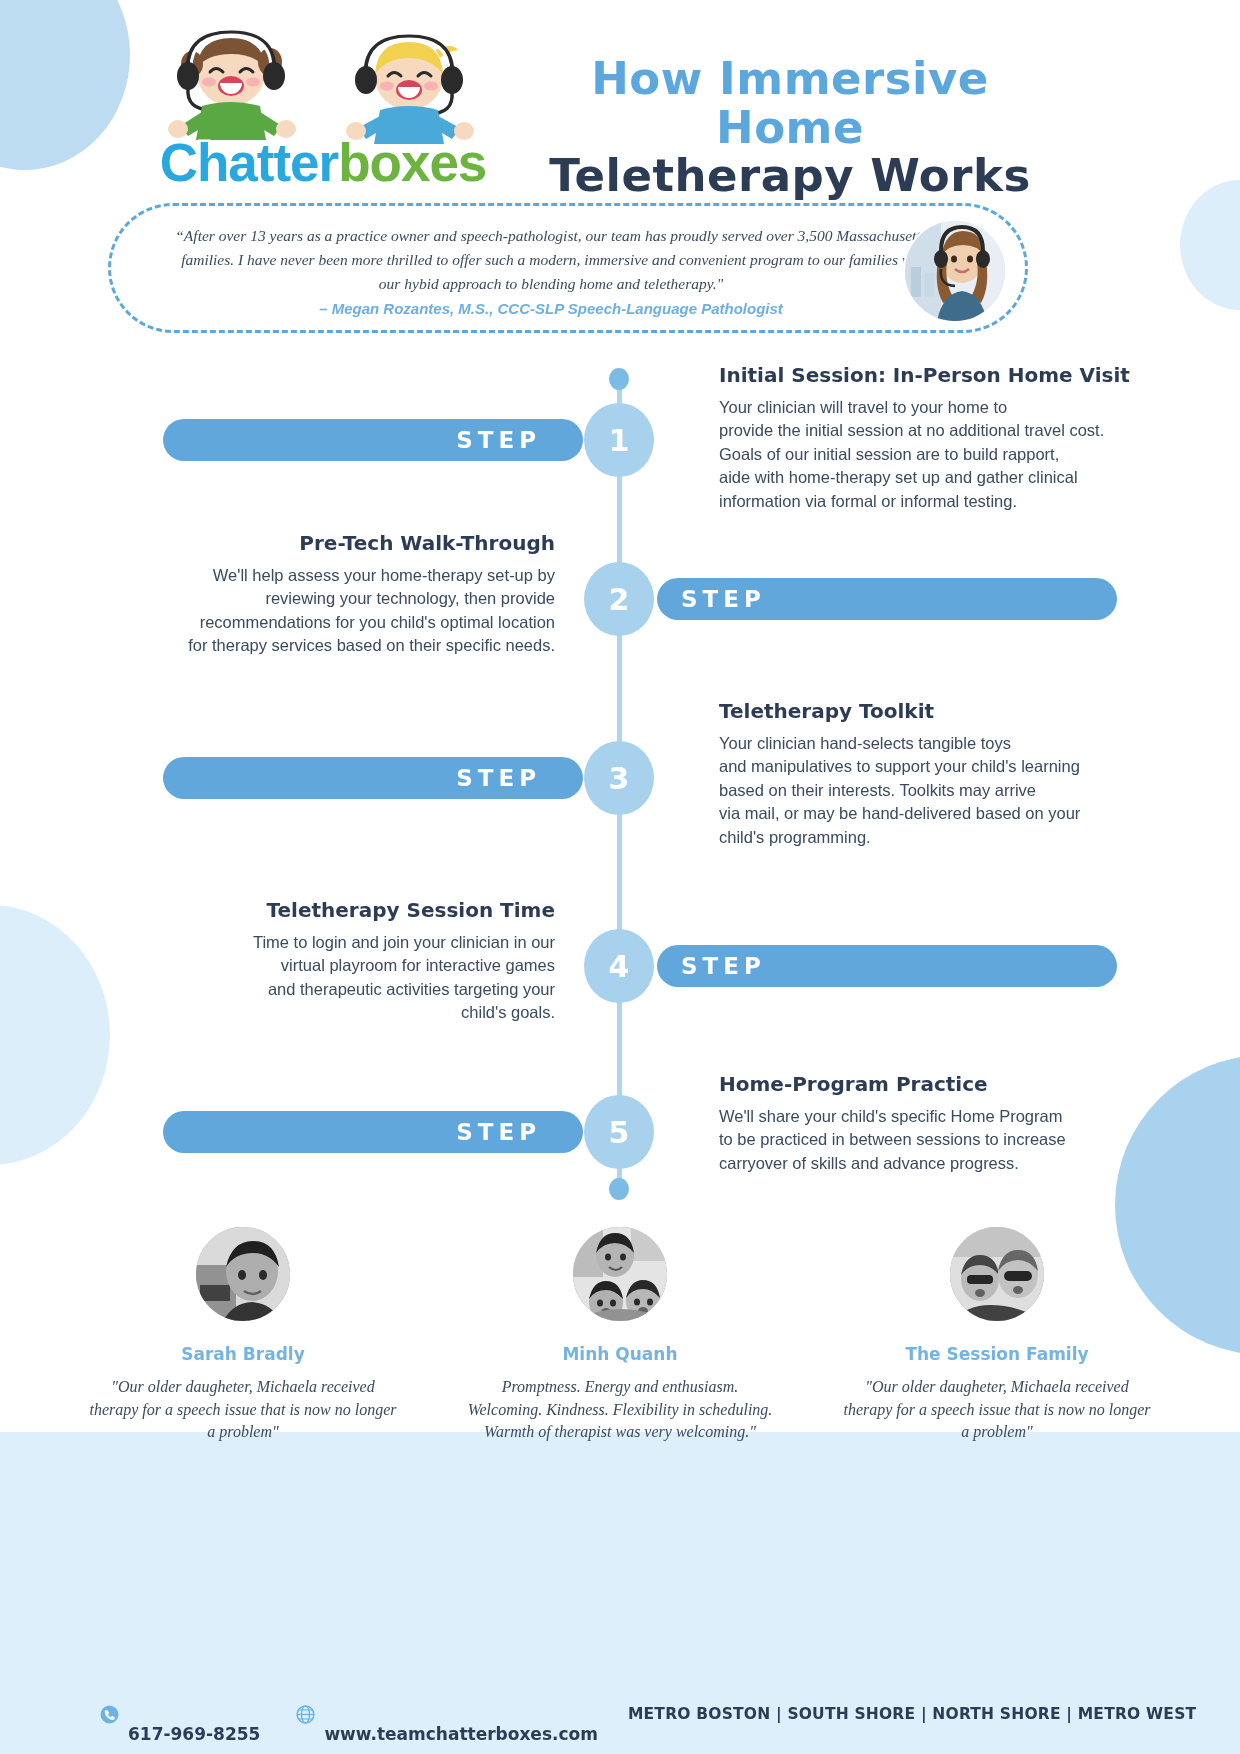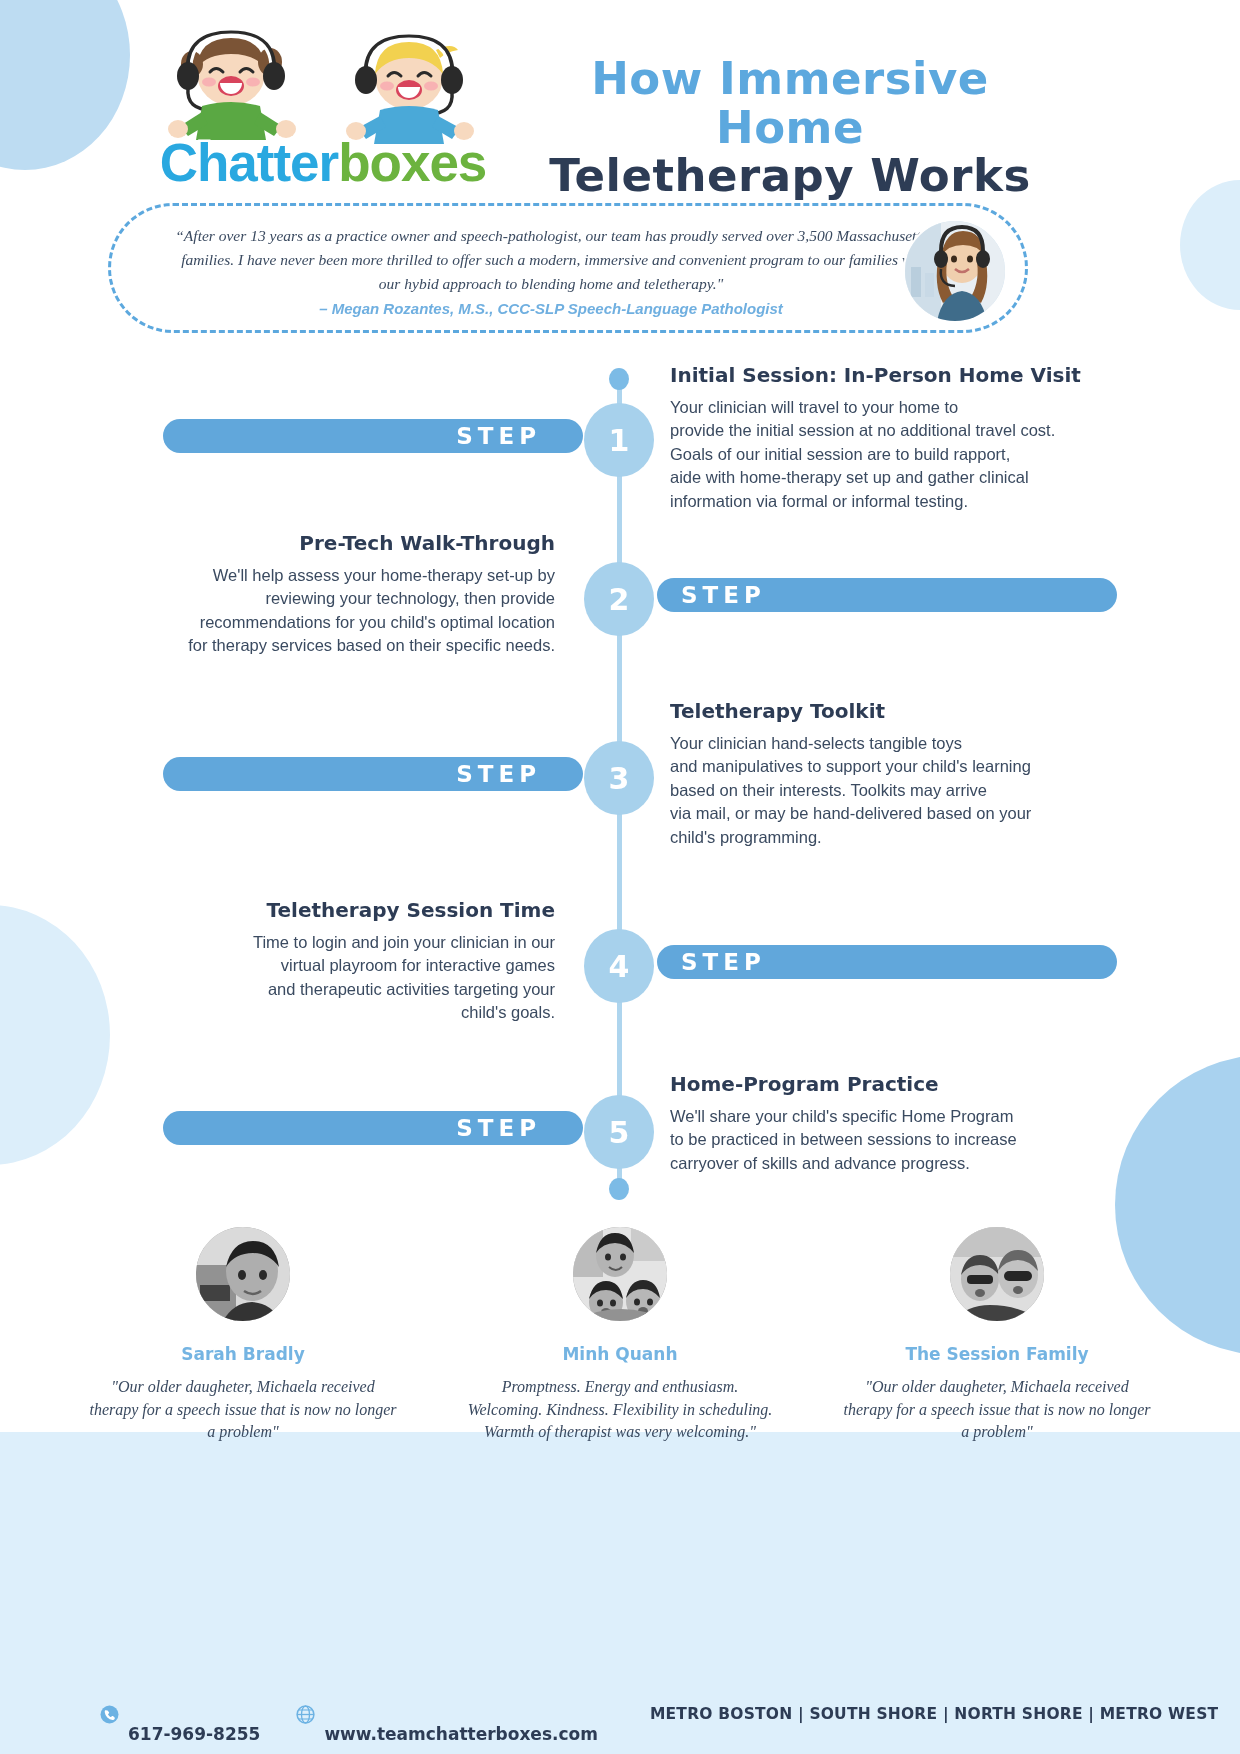--- a/index.html
+++ b/index.html
@@ -89,42 +89,42 @@
     background: #aed5ee;
   }
   .spine-dot {
     position: absolute; width: 20px; height: 22px; left: 609px;
     background: #7cbbe6; border-radius: 50%;
   }
 
   .step { position: absolute; left: 0; width: 1240px; }
 
   .bar {
-    position: absolute; height: 34px; border-radius: 21px;
+    position: absolute; height: 42px; border-radius: 21px;
     background: #61a7db;
     display: flex; align-items: center;
   }
   .bar-label {
     font-family: "DejaVu Sans", sans-serif;
     font-size: 23px; font-weight: bold; color: #ffffff;
     letter-spacing: 5px;
   }
   .bar-right { left: 163px; width: 420px; justify-content: flex-end; padding-right: 42px; }
   .bar-left  { left: 657px; width: 460px; justify-content: flex-start; padding-left: 24px; }
 
   .circle {
     position: absolute; left: 584px; width: 70px; height: 74px;
     border-radius: 50%; background: #a7d1ec;
     display: flex; align-items: center; justify-content: center;
     font-family: "DejaVu Sans", sans-serif;
     font-size: 30px; font-weight: bold; color: #ffffff;
   }
 
   .step-text { position: absolute; width: 415px; }
-  .step-text.right { left: 670px; text-align: left; }
+  .step-text.right { left: 719px; text-align: left; }
   .step-text.left  { left: 140px; text-align: right; }
   .step-head {
     font-family: "DejaVu Sans", sans-serif;
     font-size: 20px; font-weight: bold; color: #2d3c55; margin-bottom: 9px;
   }
   .step-body {
     font-family: "Liberation Sans", sans-serif;
     font-size: 16.5px; line-height: 1.42; color: #3a4a60;
     white-space: pre-line;
   }
@@ -155,21 +155,21 @@
   }
   .foot-item { display: flex; align-items: center; }
   .foot-phone { margin-left: 100px; }
   .foot-web { margin-left: 36px; }
   .foot-icon { width: 19px; height: 19px; margin-right: 9px; flex: 0 0 auto; }
   .foot-txt {
     font-family: "DejaVu Sans", sans-serif;
     font-size: 17px; font-weight: bold; color: #2d3c55; margin-top: 40px;
   }
   .foot-regions {
-    margin-left: 52px;
+    margin-left: 30px;
     font-family: "DejaVu Sans", sans-serif;
     font-size: 15.5px; font-weight: bold; color: #2d3c55; letter-spacing: .2px;
   }
 </style>
 </head>
 <body>
 
 <div id="page">
 
   <div class="blob blob-tl"></div>

